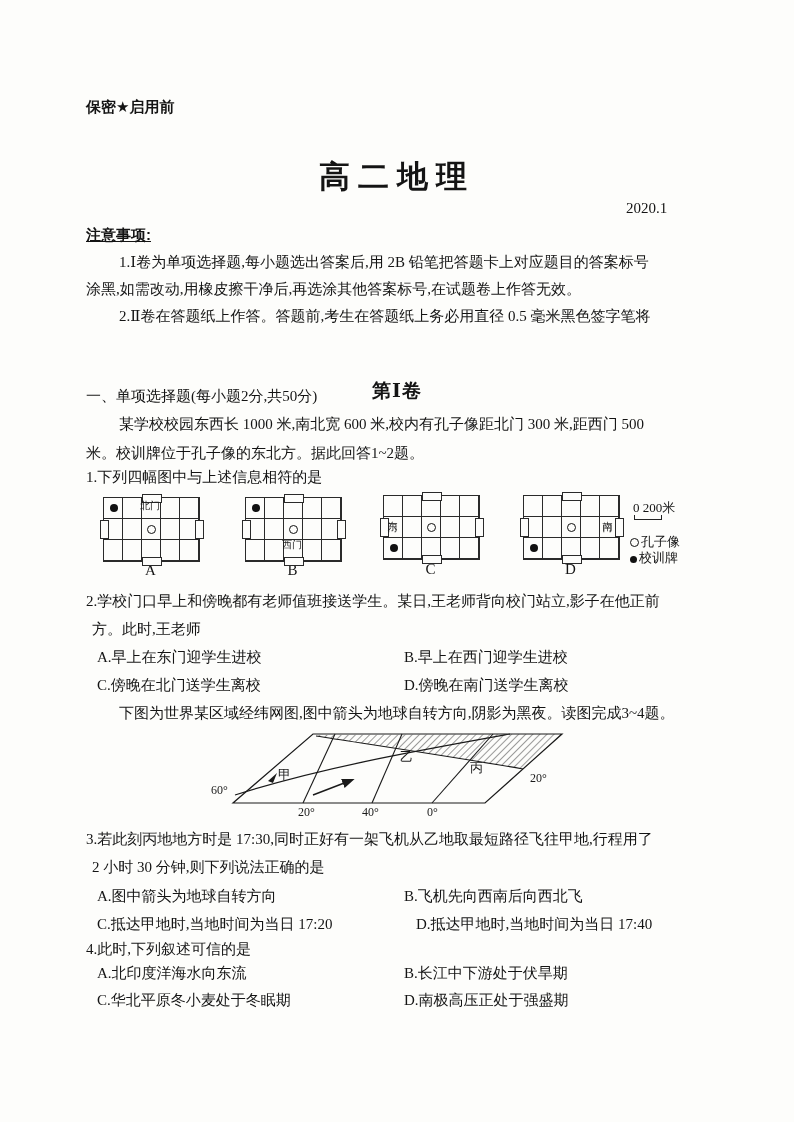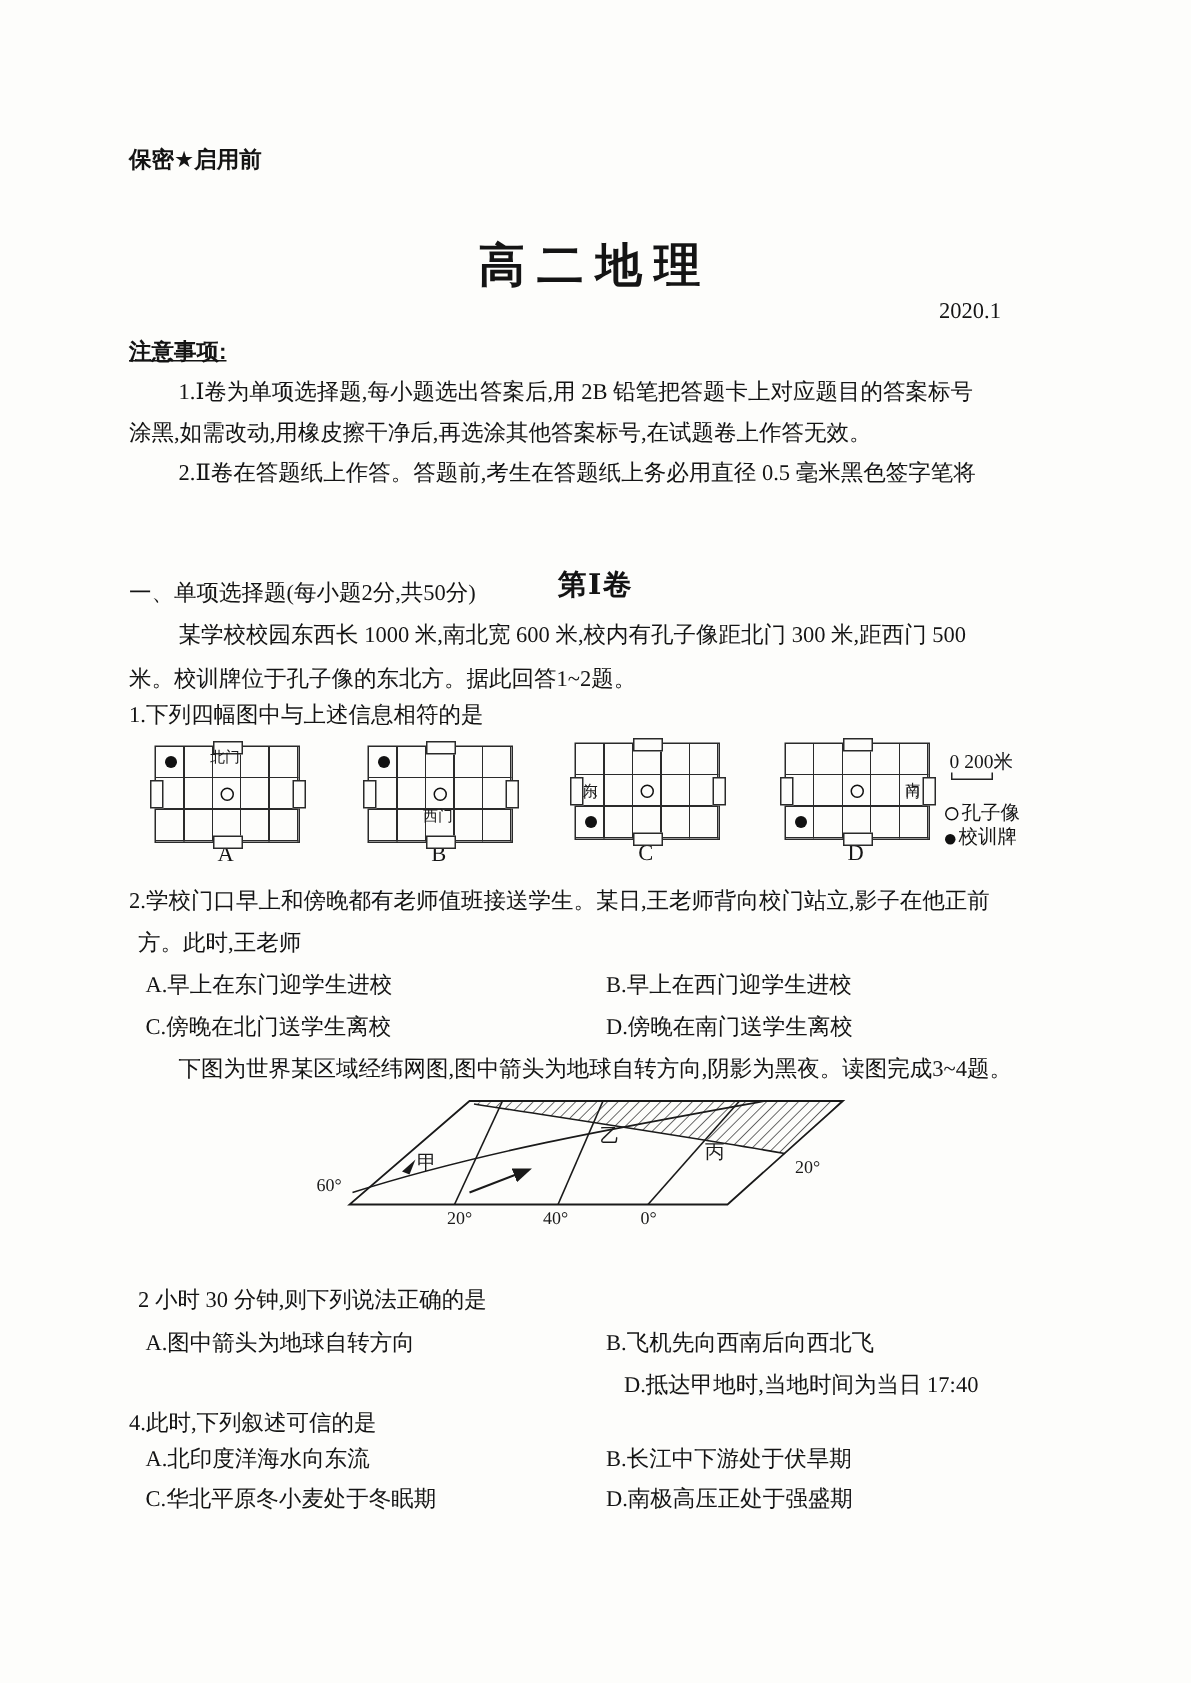--- a/index.html
+++ b/index.html
@@ -145,23 +145,25 @@
     <text x="1" y="70" font-size="12" fill="#1a1a1a">60°</text>
     <text x="68" y="55" font-size="13" fill="#1a1a1a">甲</text>
     <text x="190" y="37" font-size="13" fill="#1a1a1a">乙</text>
     <text x="260" y="48" font-size="13" fill="#1a1a1a">丙</text>
     <text x="320" y="58" font-size="12" fill="#1a1a1a">20°</text>
     <text x="88" y="92" font-size="12" fill="#1a1a1a">20°</text>
     <text x="152" y="92" font-size="12" fill="#1a1a1a">40°</text>
     <text x="217" y="92" font-size="12" fill="#1a1a1a">0°</text>
   </svg>
 
+  <div class="line" style="left:86px;top:830px;">3.若此刻丙地地方时是 17:30,同时正好有一架飞机从乙地取最短路径飞往甲地,行程用了</div>
   <div class="line" style="left:92px;top:858px;">2 小时 30 分钟,则下列说法正确的是</div>
   <div class="line opt" style="left:97px;top:887px;">A.图中箭头为地球自转方向</div>
   <div class="line opt" style="left:404px;top:887px;">B.飞机先向西南后向西北飞</div>
+  <div class="line opt" style="left:97px;top:915px;">C.抵达甲地时,当地时间为当日 17:20</div>
   <div class="line opt" style="left:416px;top:915px;">D.抵达甲地时,当地时间为当日 17:40</div>
 
   <div class="line" style="left:86px;top:940px;">4.此时,下列叙述可信的是</div>
   <div class="line opt" style="left:97px;top:964px;">A.北印度洋海水向东流</div>
   <div class="line opt" style="left:404px;top:964px;">B.长江中下游处于伏旱期</div>
   <div class="line opt" style="left:97px;top:991px;">C.华北平原冬小麦处于冬眠期</div>
   <div class="line opt" style="left:404px;top:991px;">D.南极高压正处于强盛期</div>
 
 
 </div>

